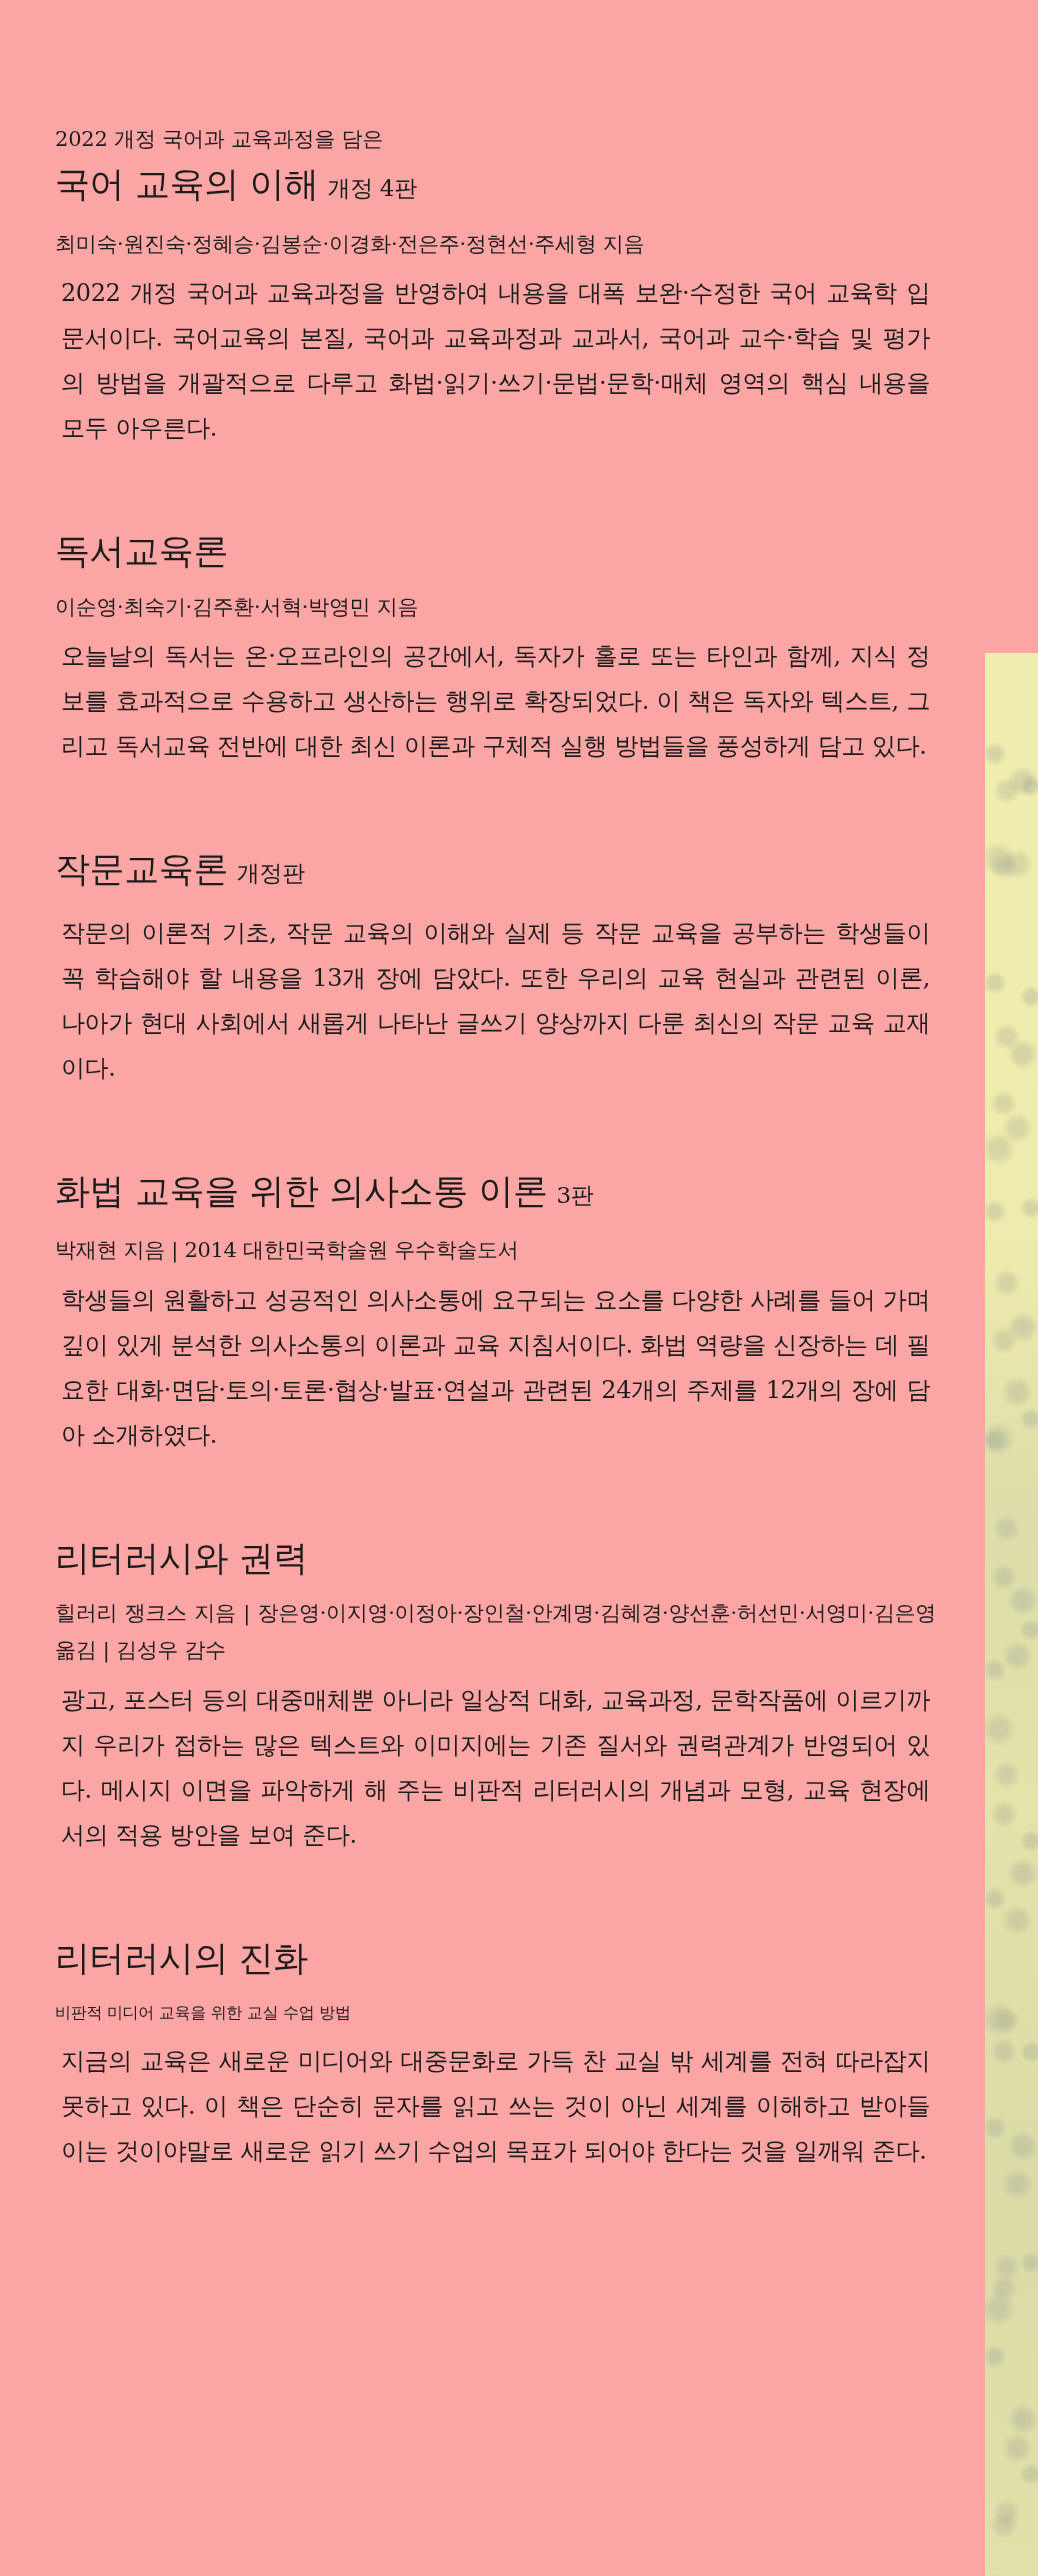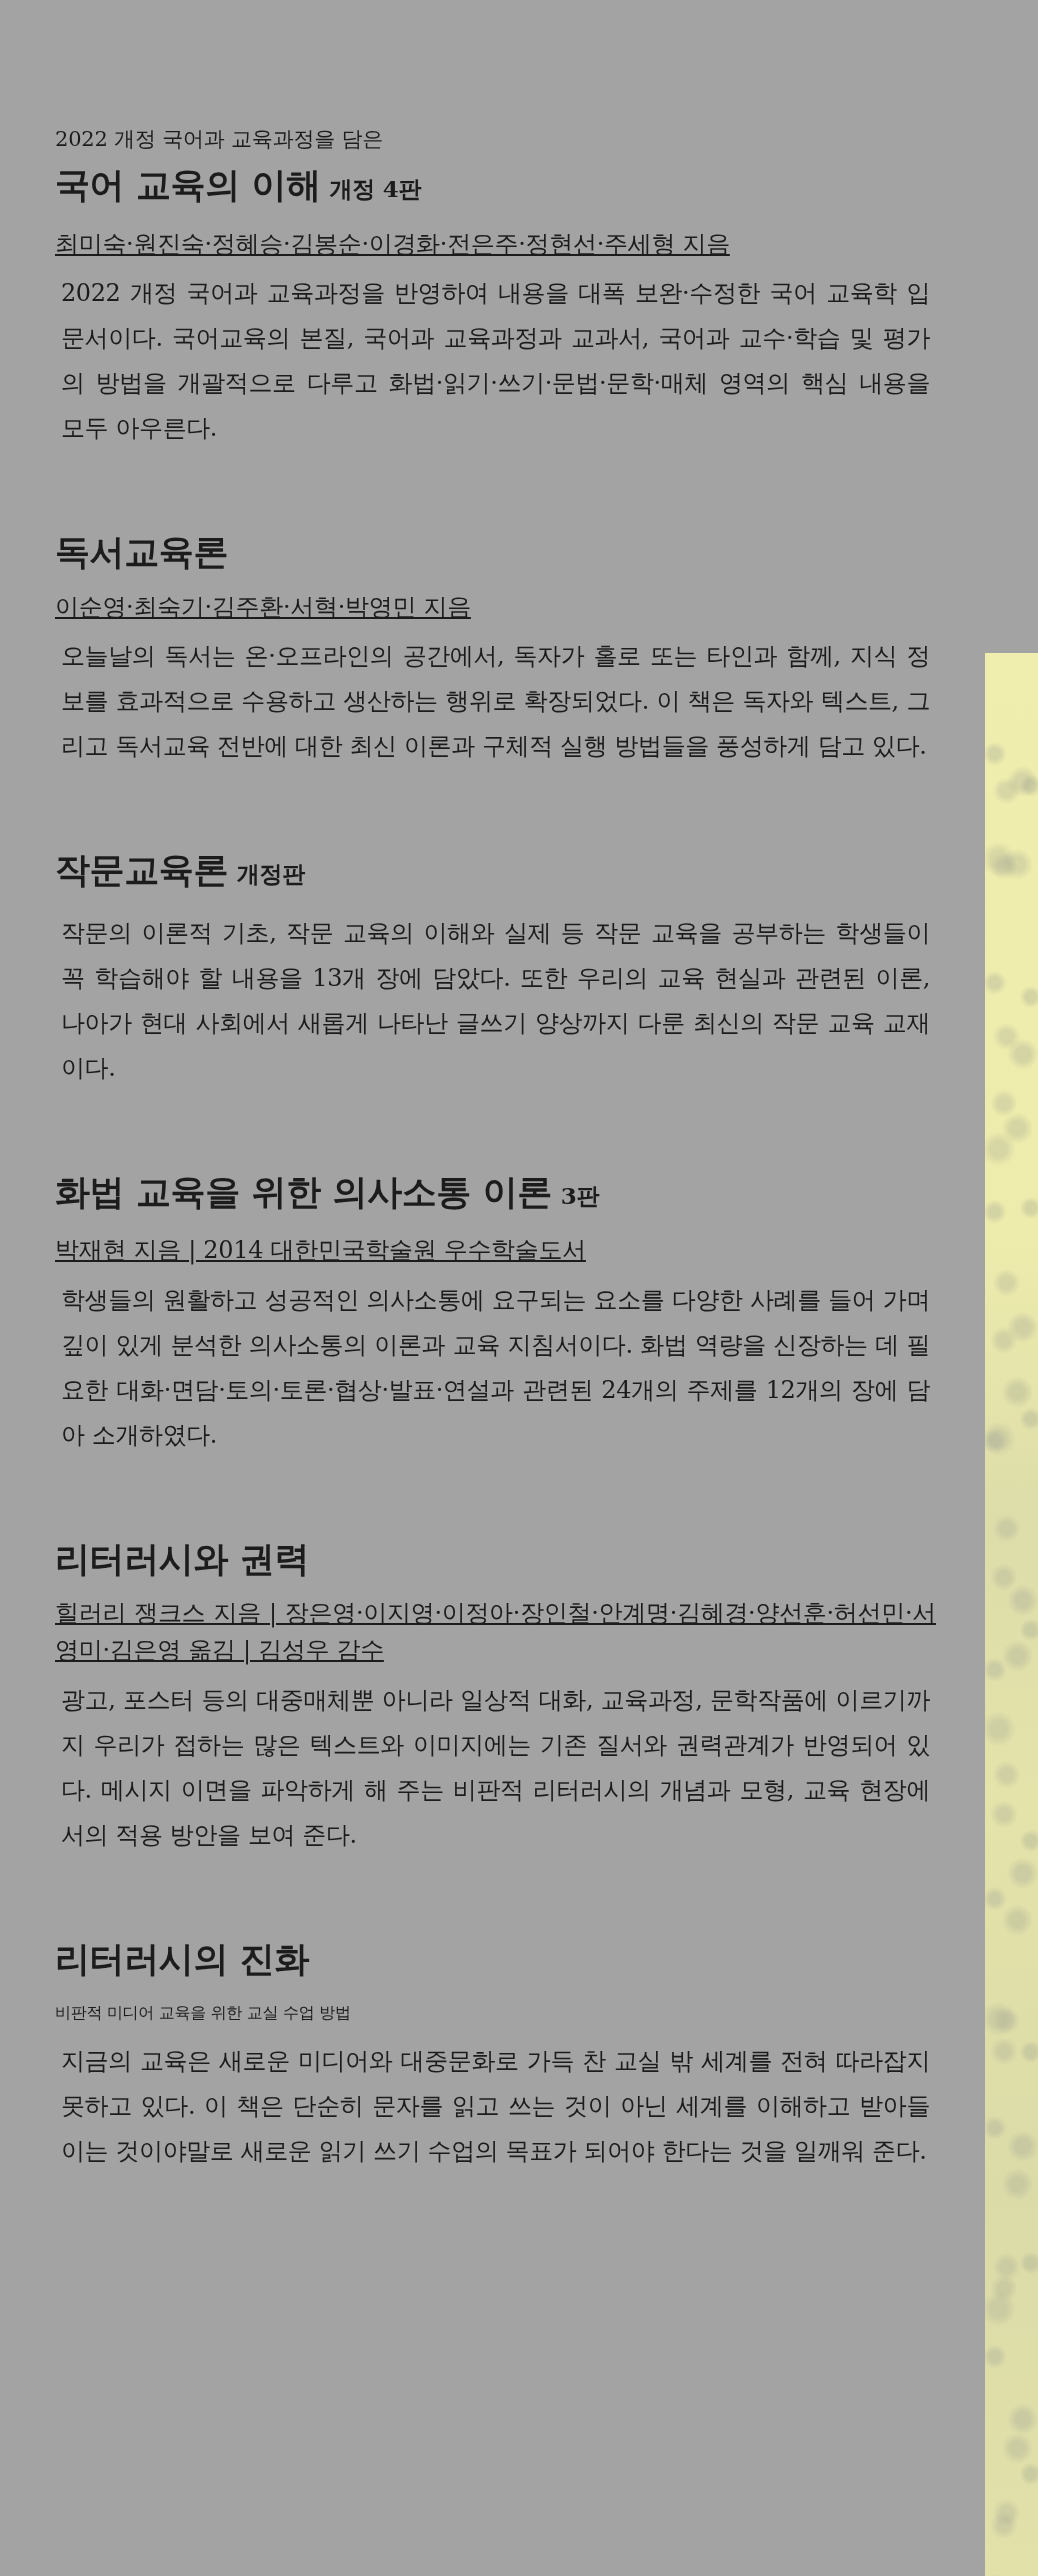--- a/index.html
+++ b/index.html
@@ -1,62 +1,61 @@
 <!DOCTYPE html>
 <html lang="ko" style="font-size:14px"><head>
 <meta charset="utf-8">
 <style>
   html, body { margin: 0; padding: 0; background: #ffffff; }
   .page {
     position: relative;
     width: 1039px;
     height: 2576px;
-    background: #a3a3a3;
+    background: #fca5a5;
     overflow: hidden;
     font-family: "DejaVu Serif", "Liberation Serif", serif;
     color: #1c1c1c;
   }
   .content {
     position: absolute;
     left: 55px;
     top: 123px;
     width: 881px;
   }
   .book { margin: 0 0 76px 0; }
   .eyebrow {
     font-size: 21px;
     line-height: 32px;
     margin: 0 0 5.3px 0;
     letter-spacing: -0.2px;
   }
   .title-line {
     font-size: 35px;
     line-height: 49px;
-    font-weight: 700;
+    font-weight: 400;
     margin: 0 0 12.3px 0;
     letter-spacing: -0.4px;
   }
   .edition {
     font-size: 23px;
     letter-spacing: -0.3px;
     margin-left: 8.8px;
   }
   .subtitle {
     font-size: 16px;
     line-height: 35px;
     margin: 0 0 8.8px 0;
     letter-spacing: -0.3px;
   }
   .byline {
-    font-size: 24px;
+    font-size: 21px;
     line-height: 37px;
     margin: 0 0 8.8px 0;
     letter-spacing: -0.3px;
     text-align: justify;
-    text-decoration: underline;
   }
   .desc {
     font-size: 24px;
     line-height: 45px;
     margin: 6px;
     text-align: justify;
     letter-spacing: -0.4px;
   }
   
   .photo-edge {

